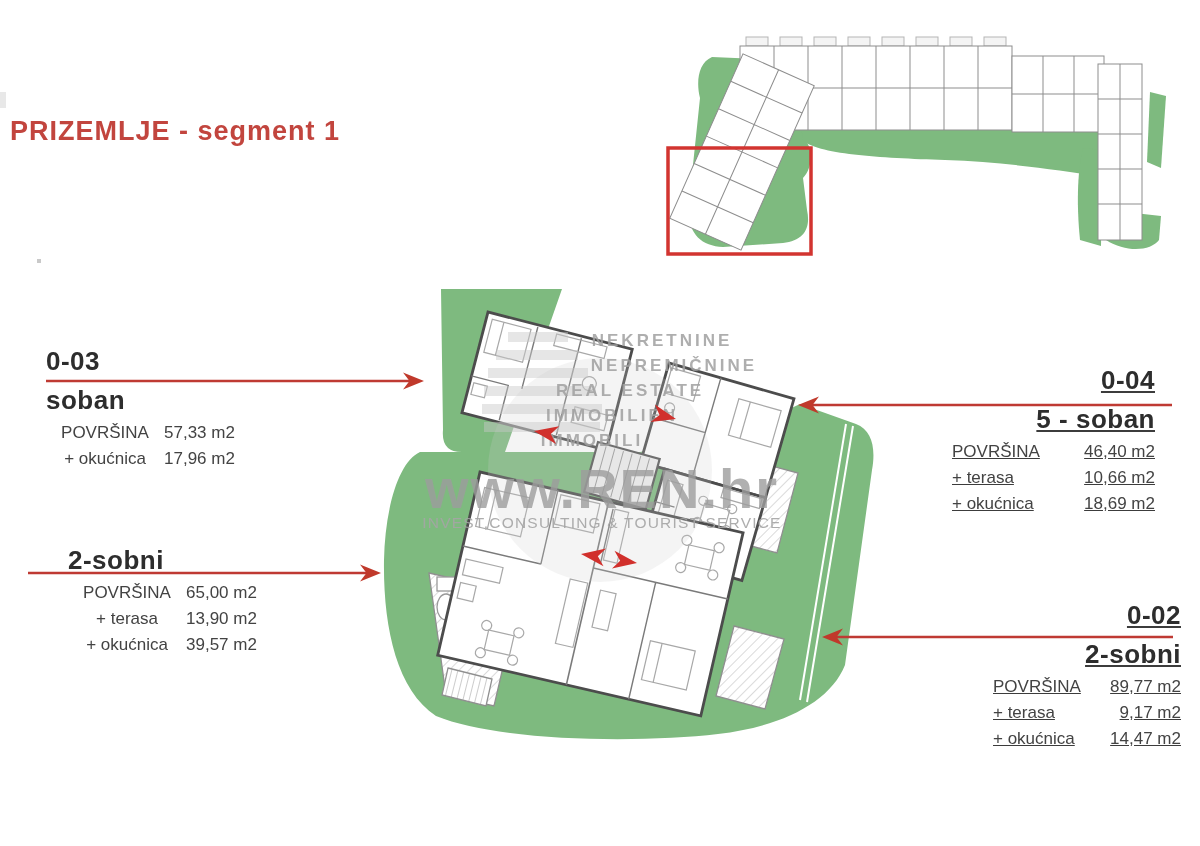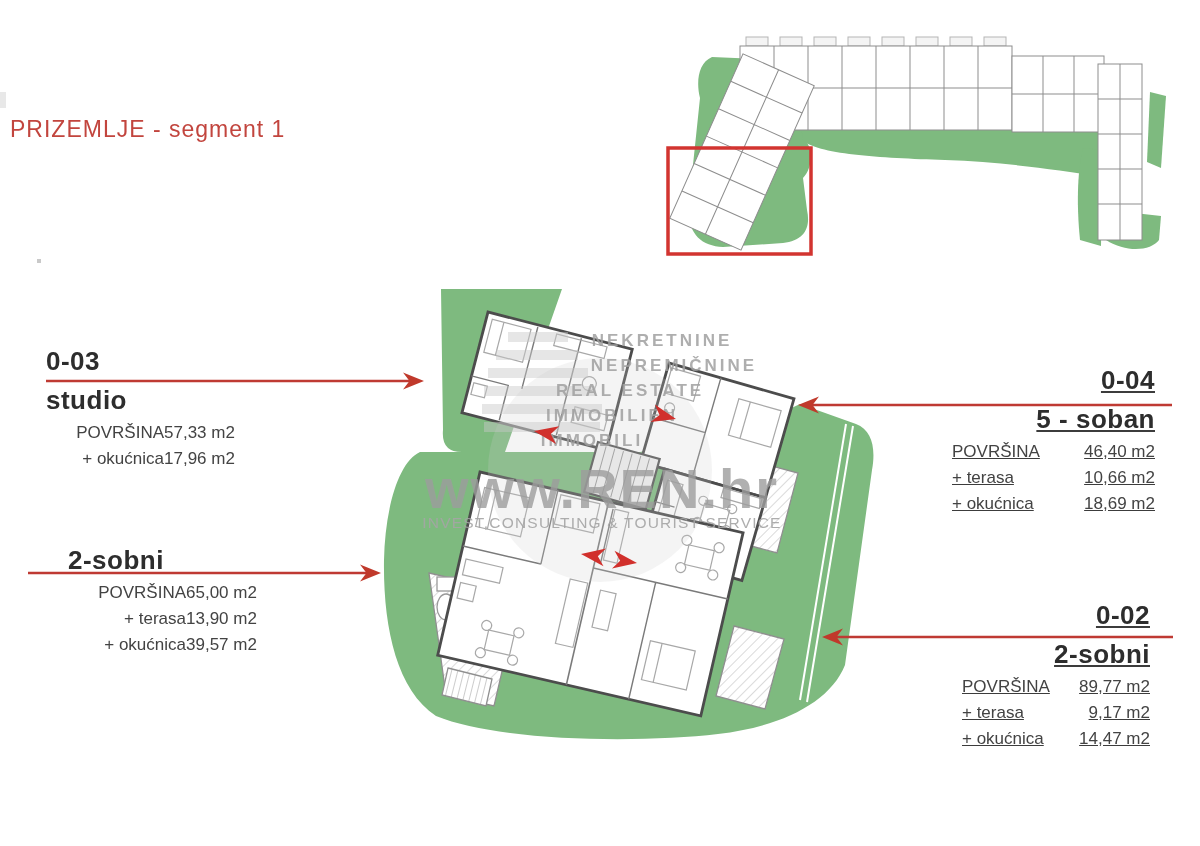--- a/index.html
+++ b/index.html
@@ -1,26 +1,26 @@
 <!DOCTYPE html>
 <html><head>
 <meta charset="utf-8">
 <style>
   html,body{margin:0;padding:0;background:#fff;}
   #stage{position:relative;width:1200px;height:846px;background:#fff;overflow:hidden;
          font-family:"Liberation Sans",sans-serif;}
   #plan-svg{position:absolute;left:0;top:0;z-index:1;}
   .txt{position:absolute;z-index:2;}
-  #page-title{left:10px;top:116px;font-size:23px;font-weight:400;letter-spacing:1px;color:#c2453e;}
+  #page-title{left:10px;top:116px;font-size:27px;font-weight:700;letter-spacing:1px;color:#c2453e;}
   .unit-block{position:absolute;z-index:2;color:#3c3c3c;}
   .unit-code{font-size:26px;font-weight:bold;color:#2d2d2d;letter-spacing:.5px;line-height:30px;}
   .unit-type{font-size:26px;font-weight:bold;color:#2d2d2d;letter-spacing:.5px;line-height:30px;margin-top:9px;}
   .unit-rows{margin-top:5px;font-size:17px;line-height:26px;color:#434343;}
   .row{display:flex;}
-  .row .lbl{width:118px;text-align:right;}
+  .row .lbl{width:118px;text-align:center;}
   .unit-block.right{text-align:right;text-decoration:underline;}
   .unit-block.right .row{justify-content:space-between;padding-left:12px;}
   .unit-block.right .row .lbl{width:auto;}
   .artifact{position:absolute;z-index:2;}
 </style>
 </head>
 <body>
 
 <div id="stage">
 
@@ -191,21 +191,21 @@
       <path d="M0,0 L-21,-8.5 L-14.5,0 L-21,8.5 Z" transform="translate(381 573)"></path>
       <path d="M0,0 L21,-8.5 L14.5,0 L21,8.5 Z" transform="translate(798 405)"></path>
       <path d="M0,0 L21,-8.5 L14.5,0 L21,8.5 Z" transform="translate(822 637)"></path>
     </g>
   </svg>
 
   <div id="page-title" class="txt">PRIZEMLJE - segment 1</div>
 
   <div class="unit-block" style="left:46px;top:346px;width:220px">
     <div class="unit-code">0-03</div>
-    <div class="unit-type">studio</div>
+    <div class="unit-type">soban</div>
     <div class="unit-rows">
       <div class="row">
         <span class="lbl">POVRŠINA</span>
         <span class="val">57,33 m2</span>
       </div>
       <div class="row">
         <span class="lbl">+ okućnica</span>
         <span class="val">17,96 m2</span>
       </div>
     </div>
@@ -241,21 +241,21 @@
         <span class="lbl">+ terasa</span>
         <span class="val">10,66 m2</span>
       </div>
       <div class="row">
         <span class="lbl">+ okućnica</span>
         <span class="val">18,69 m2</span>
       </div>
     </div>
   </div>
 
-  <div class="unit-block right" style="left:950px;top:600px;width:200px">
+  <div class="unit-block right" style="left:981px;top:600px;width:200px">
     <div class="unit-code">0-02</div>
     <div class="unit-type">2-sobni</div>
     <div class="unit-rows">
       <div class="row">
         <span class="lbl">POVRŠINA</span>
         <span class="val">89,77 m2</span>
       </div>
       <div class="row">
         <span class="lbl">+ terasa</span>
         <span class="val">9,17 m2</span>

